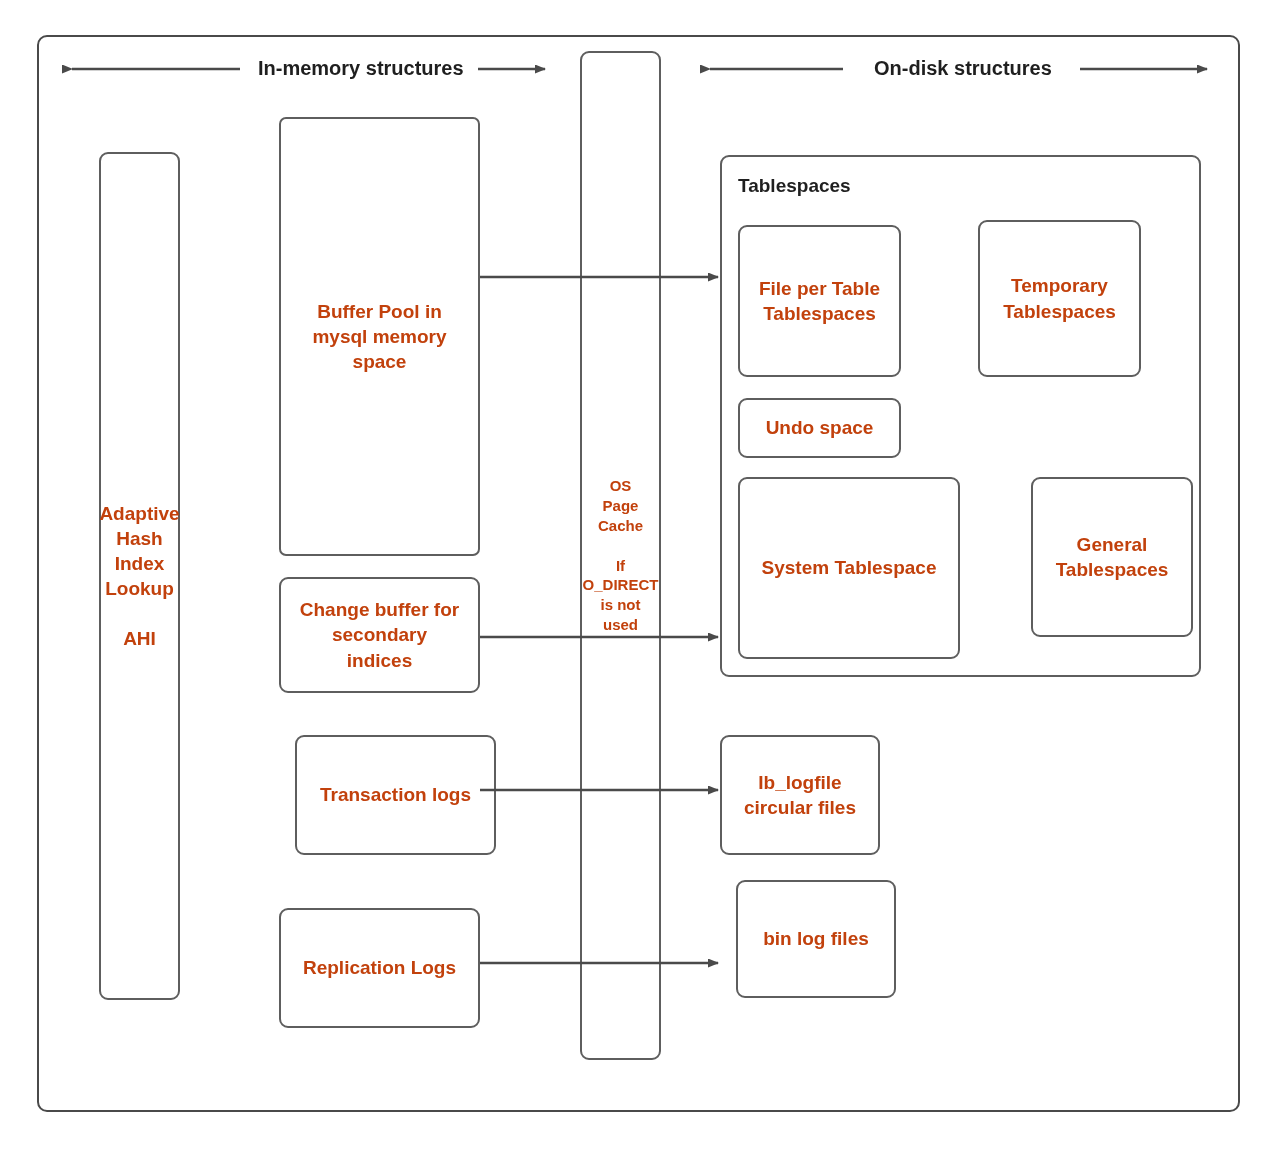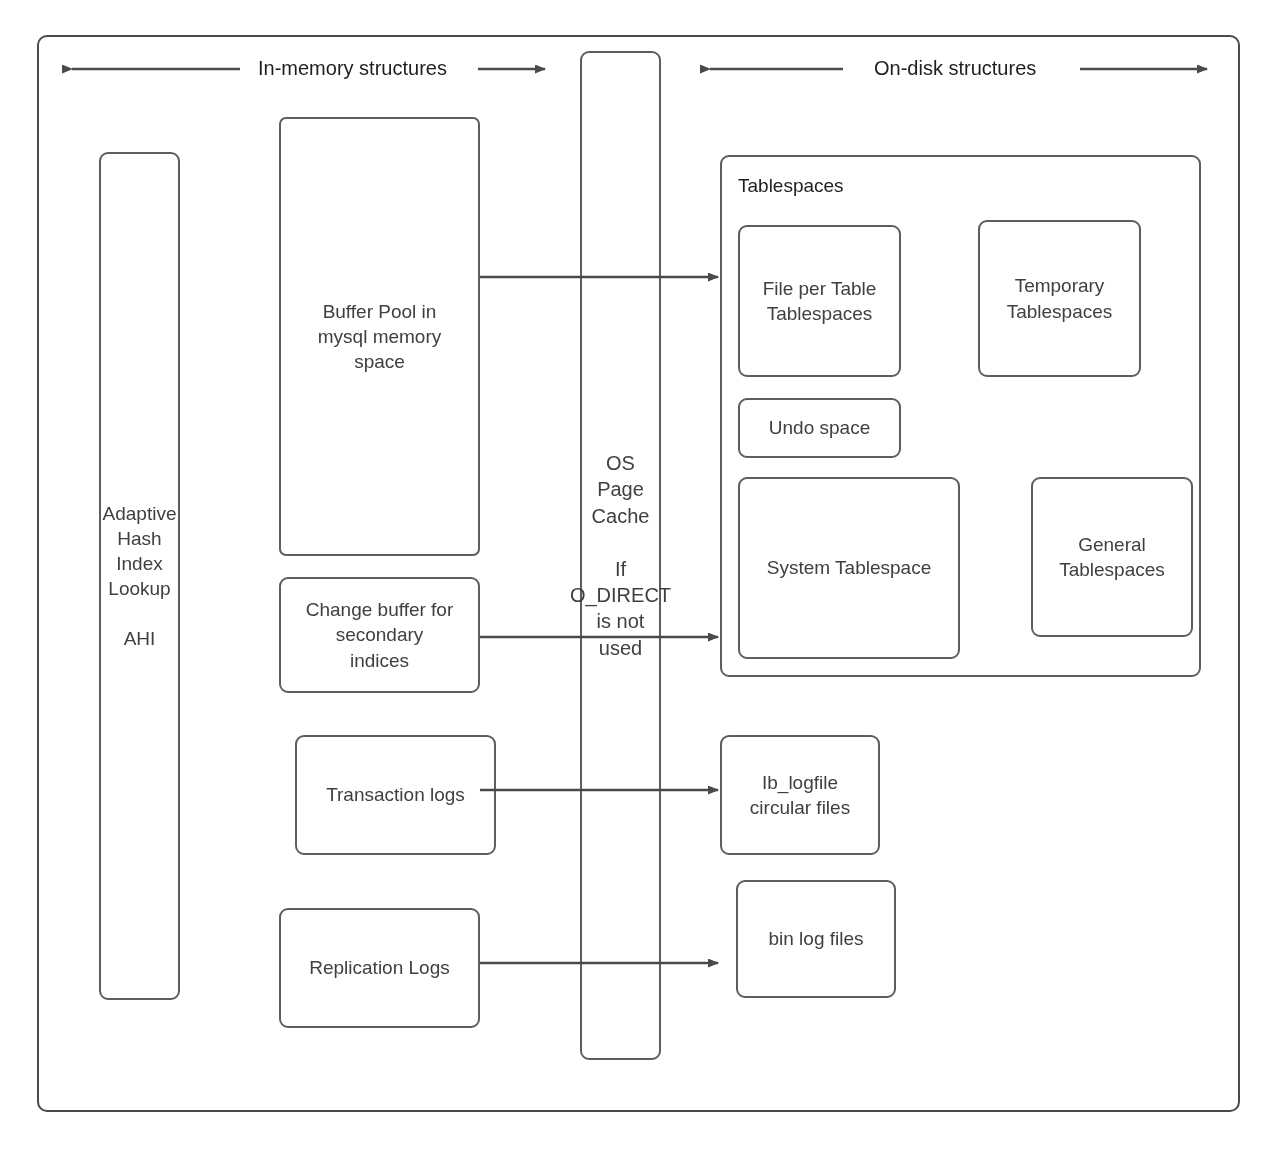--- a/index.html
+++ b/index.html
@@ -7,34 +7,35 @@
     padding: 0;
     background: #ffffff;
   }
   #canvas {
     position: relative;
     width: 1280px;
     height: 1160px;
     background: #ffffff;
     font-family: "Liberation Sans", sans-serif;
     overflow: hidden;
+    font-weight: bold;
   }
 
   
   .node {
     position: absolute;
     box-sizing: border-box;
     background: #ffffff;
     border: 2px solid #5e5e5e;
     border-radius: 9px;
     display: flex;
     align-items: center;
     justify-content: center;
     text-align: center;
-    color: #404040;
+    color: #c2410c;
     font-size: 19px;
     line-height: 1.32;
     z-index: 3;
   }
   .node .label {
     display: block;
     padding: 0 8px;
     white-space: pre-line;
   }
 
@@ -125,21 +126,21 @@
   </div>
 
   <div class="node" style="left:279px; top:735px; width:201px; height:120px;margin-left:16px;">
     <span class="label tall-text">Transaction logs</span>
   </div>
 
   <div class="node" style="left:279px; top:908px; width:201px; height:120px;">
     <span class="label tall-text">Replication Logs</span>
   </div>
 
-  <div class="node" style="left:580px; top:51px; width:81px; height:1009px; font-size:20px;">
+  <div class="node" style="left:580px; top:51px; width:81px; height:1009px; font-size:15px;">
     <span class="label tall-text">OS
 Page
 Cache
 
 If
 O_DIRECT
 is not
 used</span>
   </div>
 

